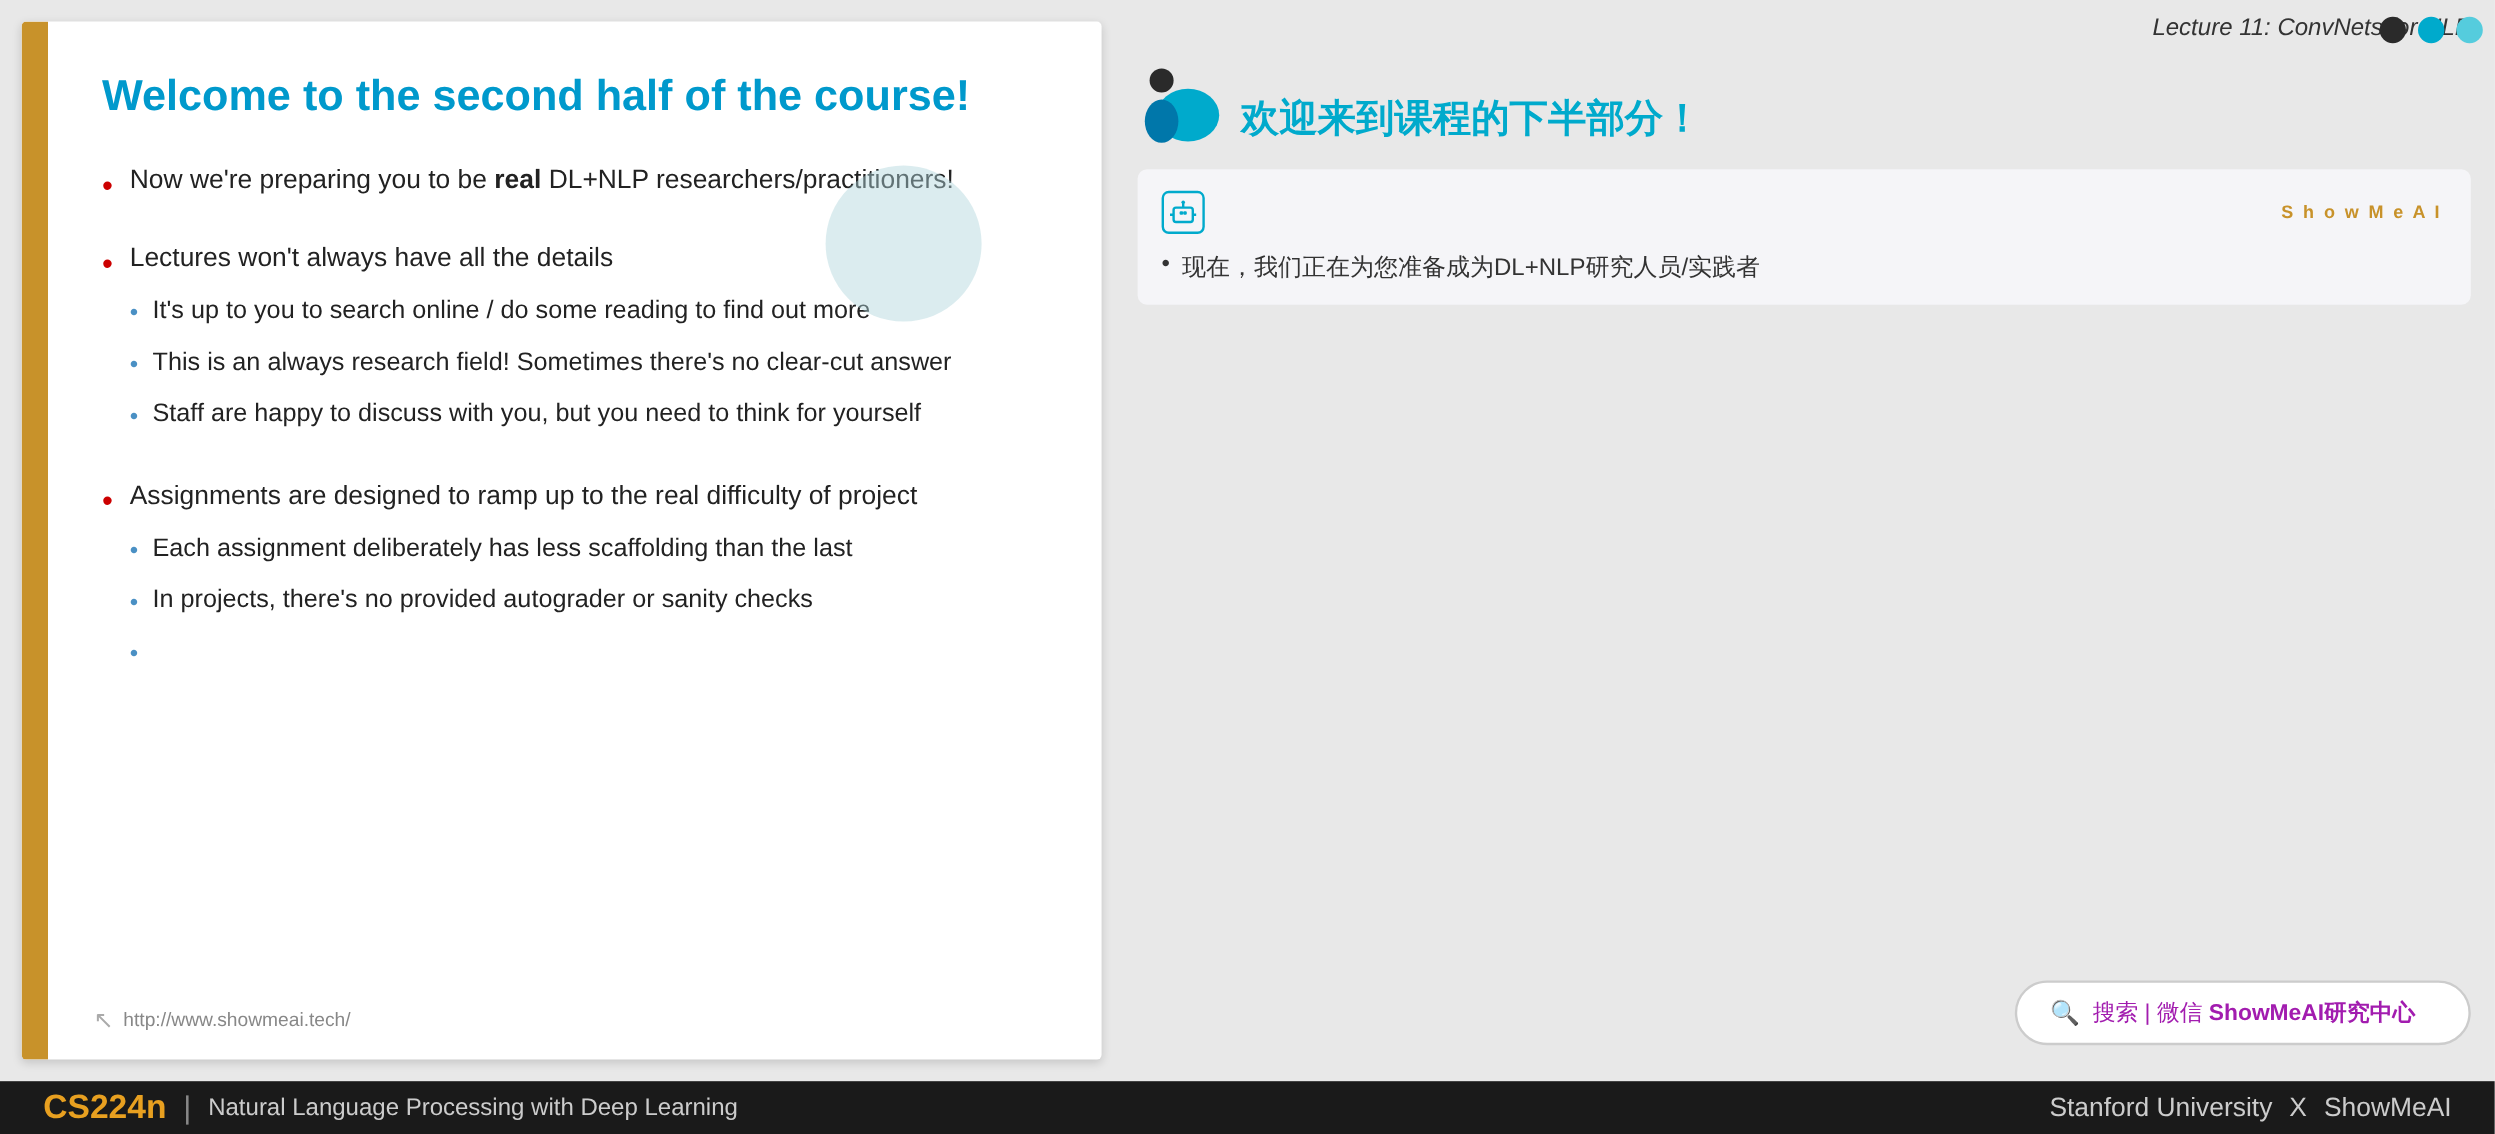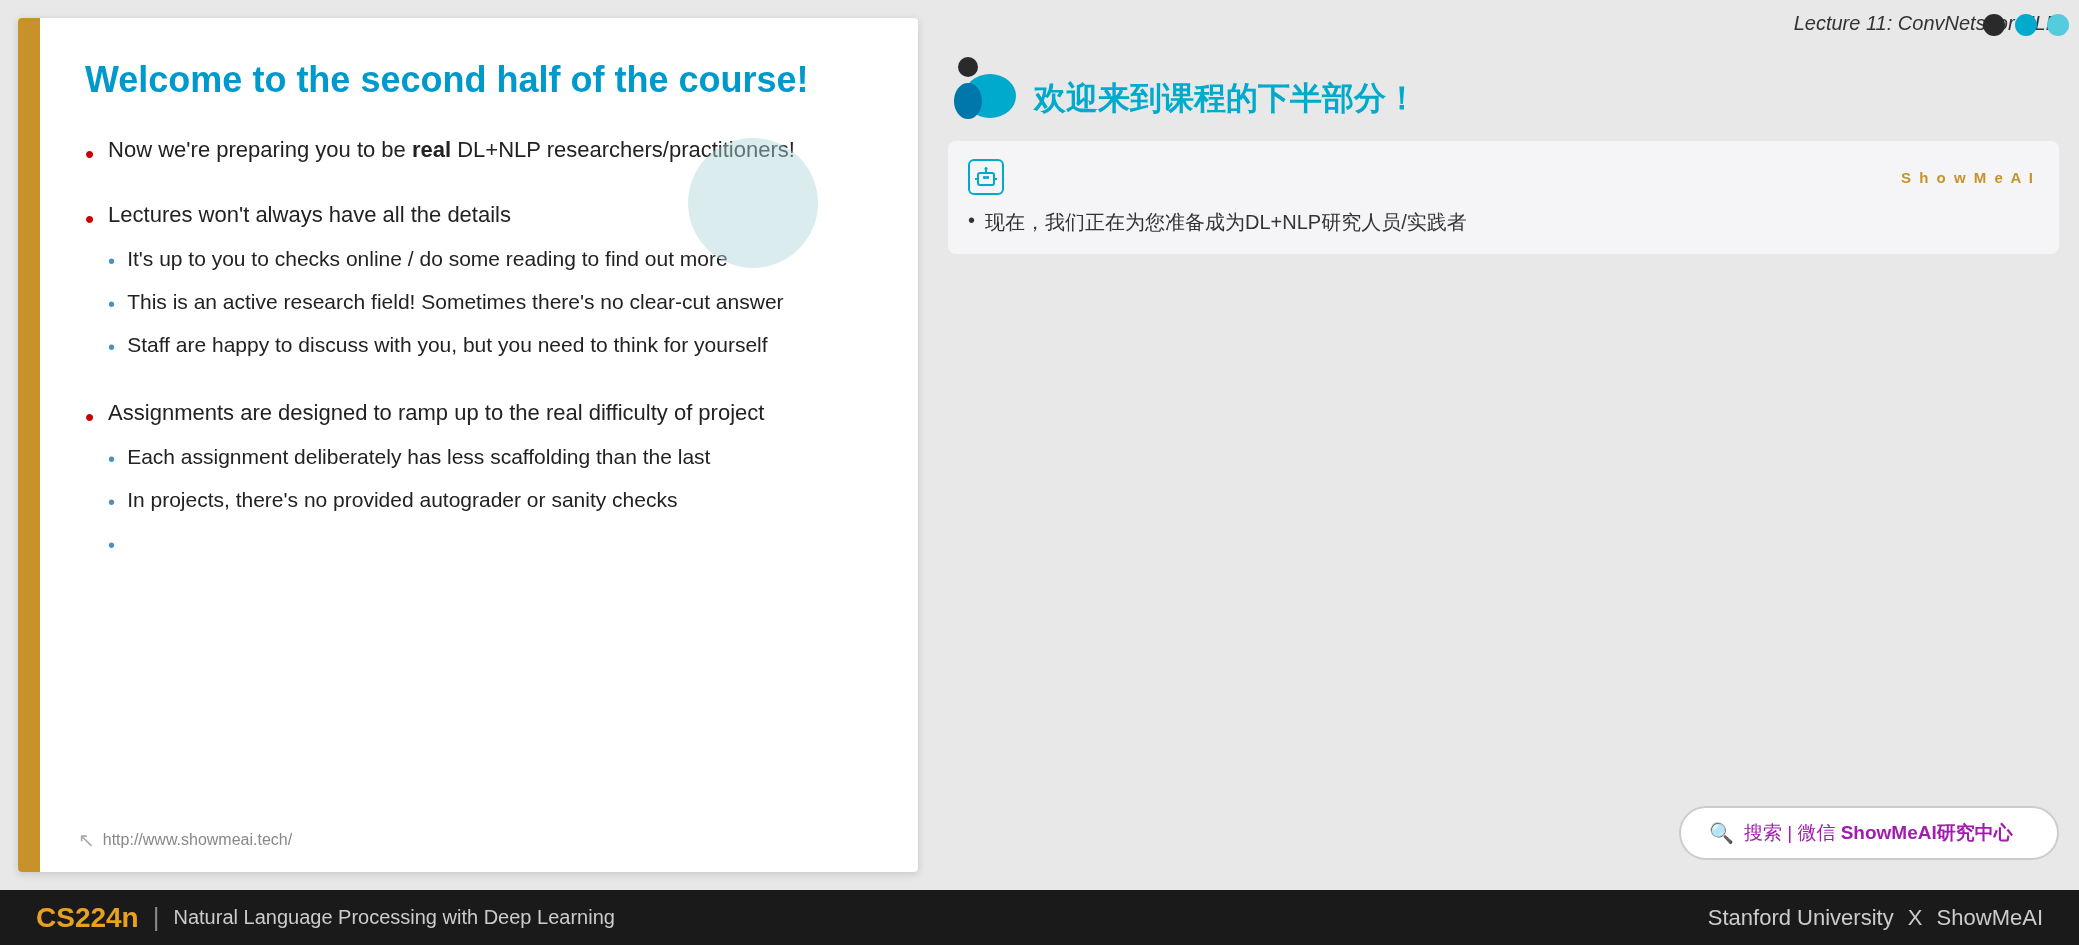--- a/index.html
+++ b/index.html
@@ -257,21 +257,21 @@
     .search-text {
       color: #a21caf;
     }
 
     .search-bold {
       font-weight: 700;
     }
 
     
     .bottom-bar {
-      height: 55px;
+      height: 44px;
       background: #1a1a1a;
       display: flex;
       align-items: center;
       justify-content: space-between;
       padding: 0 36px;
       flex-shrink: 0;
     }
 
     .bottom-left {
       display: flex;
@@ -332,25 +332,25 @@
           </span>
         </li>
 
         <li>
           <span class="bullet-red">•</span>
           <span class="bullet-text">
             Lectures won't always have all the details
             <ul class="sub-list">
               <li>
                 <span class="bullet-blue-dot">•</span>
-                <span>It's up to you to checks online / do some reading to find out more</span>
-              </li>
-              <li>
-                <span class="bullet-blue-dot">•</span>
-                <span>This is an active research field! Sometimes there's no clear-cut answer</span>
+                <span>It's up to you to search online / do some reading to find out more</span>
+              </li>
+              <li>
+                <span class="bullet-blue-dot">•</span>
+                <span>This is an always research field! Sometimes there's no clear-cut answer</span>
               </li>
               <li>
                 <span class="bullet-blue-dot">•</span>
                 <span>Staff are happy to discuss with you, but you need to think for yourself</span>
               </li>
             </ul>
           </span>
         </li>
 
         <li>

